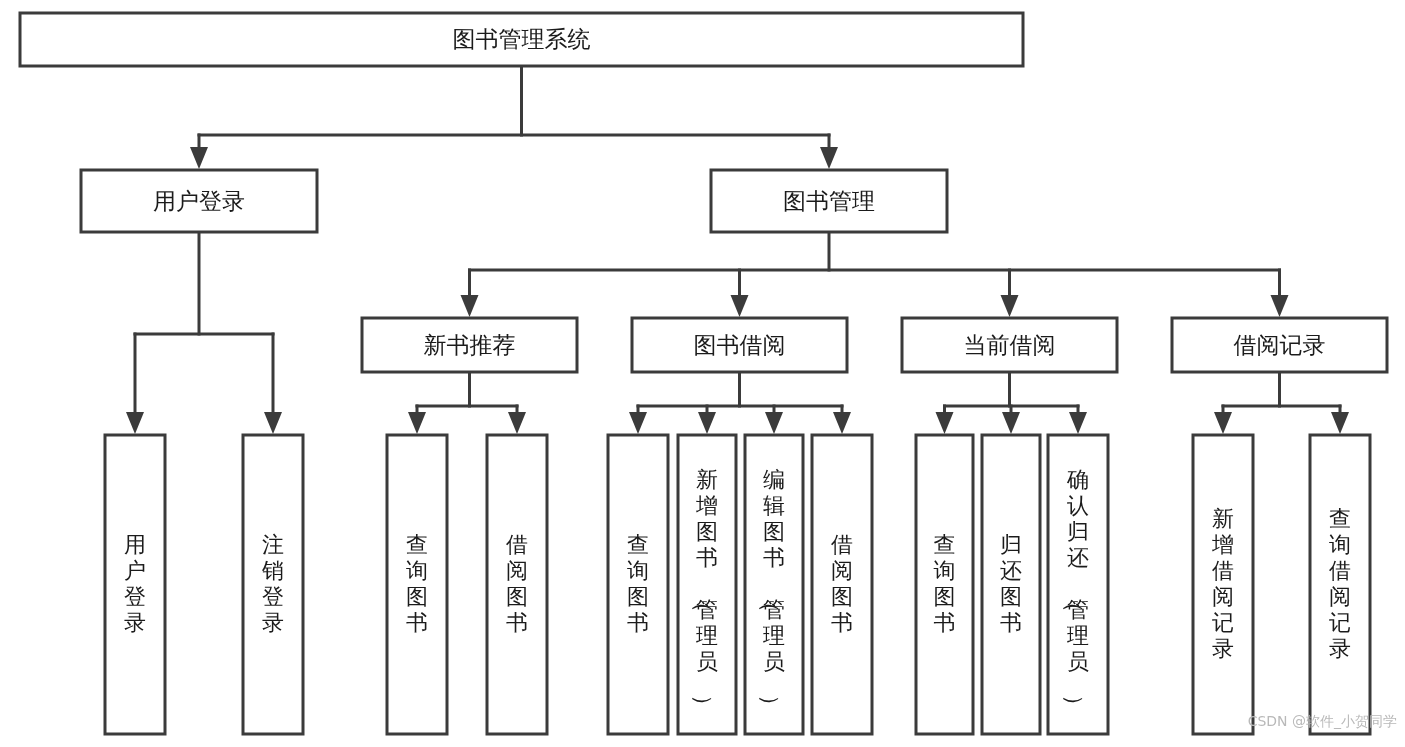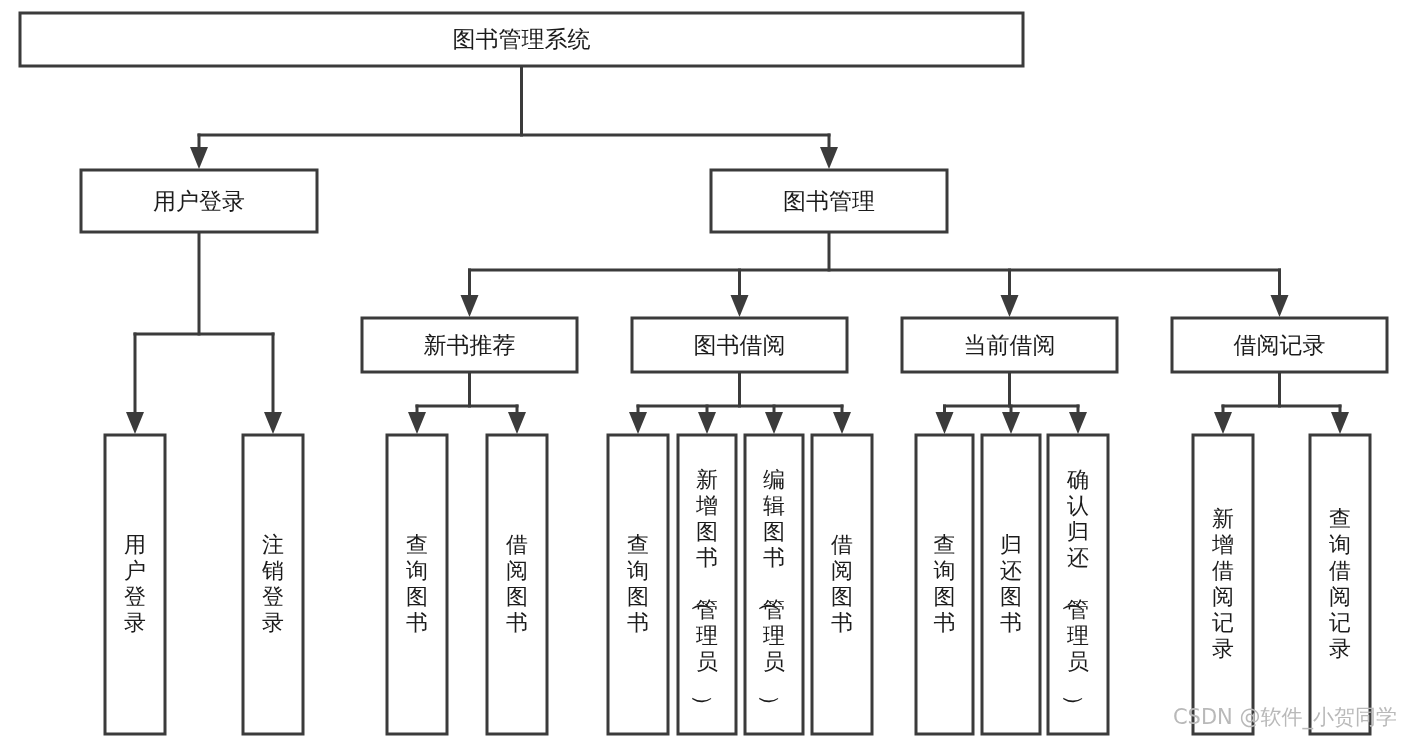--- a/index.html
+++ b/index.html
@@ -49,21 +49,21 @@
     font-size: 23px;
   }
   .label-v {
     font-size: 22px;
   }
   .watermark {
     position: absolute;
     right: 8px;
     bottom: 4px;
     font-family: "DejaVu Sans", "Liberation Sans", sans-serif;
-    font-size: 21px;
+    font-size: 14px;
     color: #b9b9b9;
     white-space: nowrap;
     pointer-events: none;
   }
 </style>
 </head>
 <body>
 
 <div id="diagram-root">
   <svg class="diagram" viewBox="0 0 1405 747" xmlns="http://www.w3.org/2000/svg">

